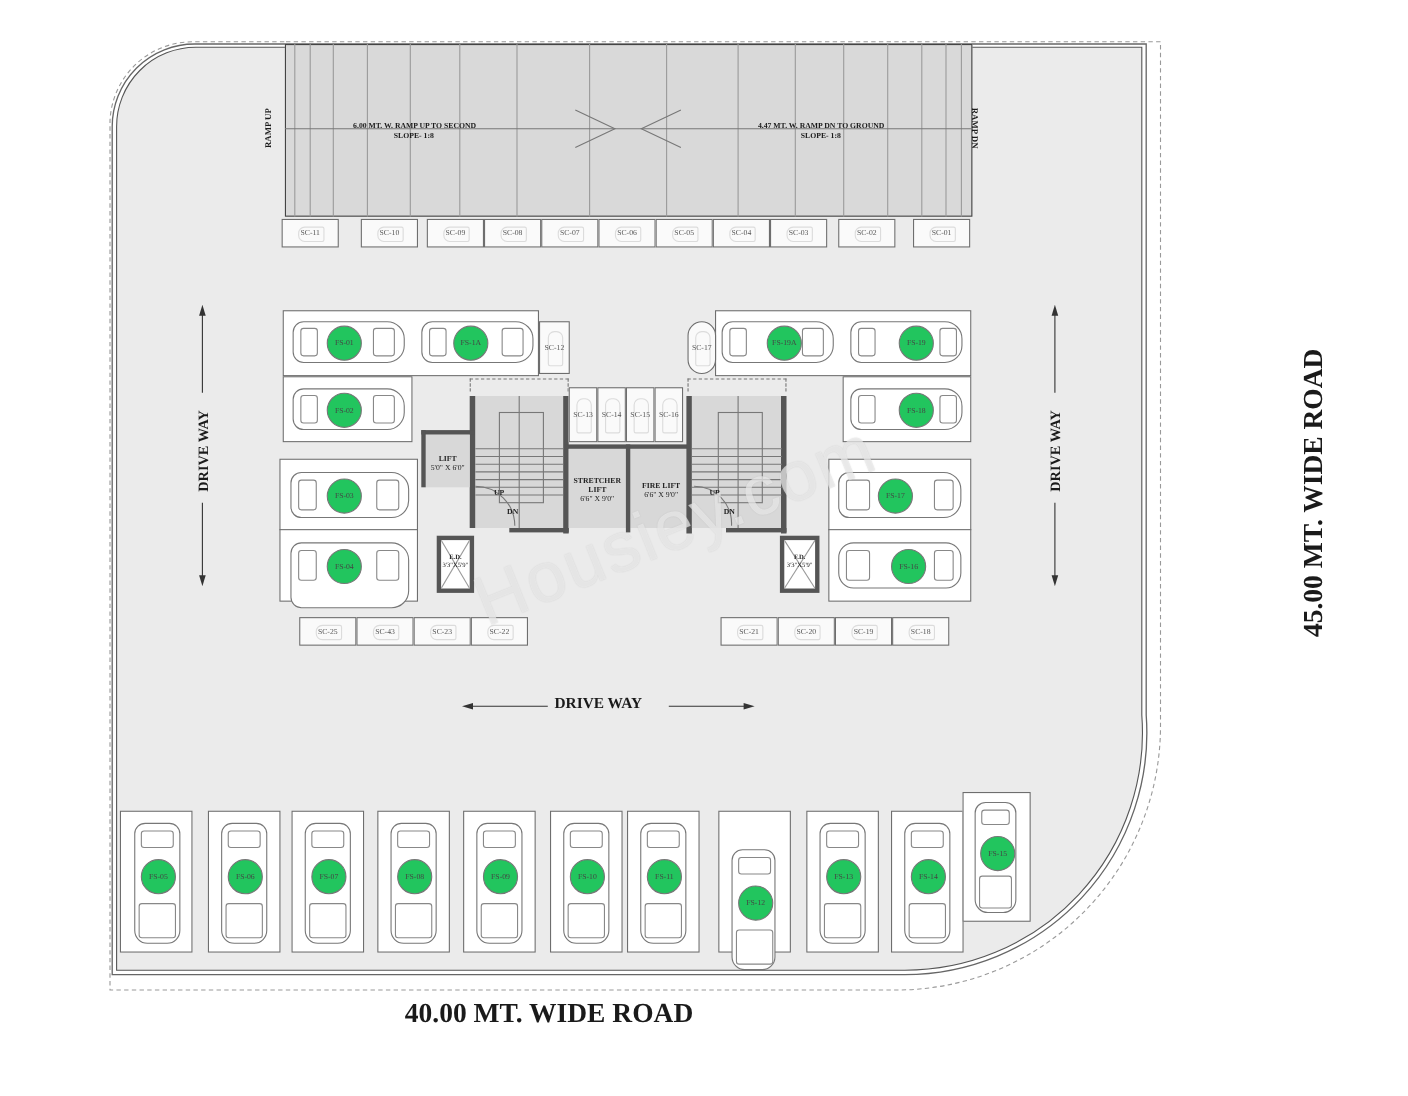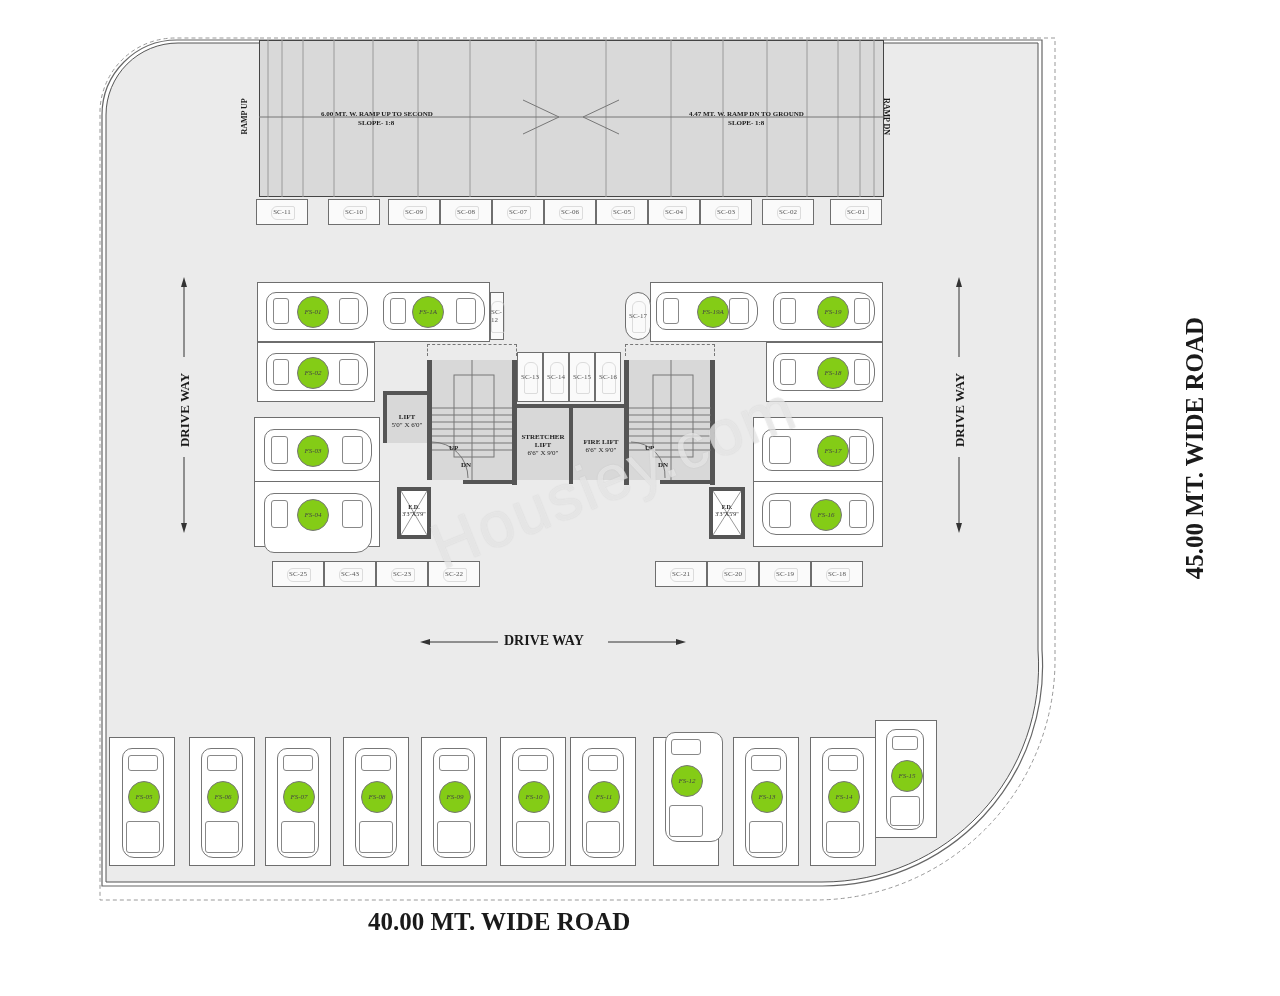--- a/index.html
+++ b/index.html
@@ -10,21 +10,21 @@
   .tiny { font-size:7px; font-weight:normal; color:#555; }
   .slot { position:absolute; box-sizing:border-box; border:1px solid #6e6e6e; background:#ffffff; }
   .scooter-slot { position:absolute; box-sizing:border-box; border:1px solid #6e6e6e; background:#fafafa; display:flex; align-items:center; justify-content:center; font-size:7px; color:#555; font-family:"Liberation Serif",serif; }
   .scooter-slot .sc-glyph { position:absolute; left:50%; top:50%; width:22px; height:12px; margin:-6px 0 0 -11px; border:1px solid #cfcfcf; border-radius:6px 2px 2px 6px; opacity:.7; }
   .scooter-slot.v .sc-glyph { width:12px; height:30px; margin:-15px 0 0 -6px; border-radius:6px 6px 2px 2px; }
   .scooter-slot span { position:relative; z-index:1; }
   .car { position:absolute; box-sizing:border-box; border:1.2px solid #777; background:#fff; }
   .car-h { border-radius:10px 16px 16px 10px; }
   .car-v { border-radius:10px 10px 12px 12px; }
   .car .win1, .car .win2 { position:absolute; box-sizing:border-box; border:1px solid #888; }
-  .car .badge { position:absolute; width:30px; height:30px; border:1px solid #777; border-radius:50%; background:#84cc16; display:flex; align-items:center; justify-content:center; font-size:7px; color:#444; font-family:"Liberation Serif",serif;font-style:italic; }
+  .car .badge { position:absolute; width:30px; height:30px; border:1px solid #777; border-radius:50%; background:#22c55e; display:flex; align-items:center; justify-content:center; font-size:7px; color:#444; font-family:"Liberation Serif",serif; }
   .room { position:absolute; box-sizing:border-box; background:#d8d8d8; }
   .wall { position:absolute; background:#555; }
   .room-lbl { position:absolute; text-align:center; font-family:"Liberation Serif",serif; font-size:7px; font-weight:bold; color:#222; line-height:8px; }
 </style>
 </head>
 <body>
 
 <div id="plan">
 
   <svg class="abs" style="left:0;top:0" width="1280" height="996">
@@ -183,29 +183,29 @@
     <div class="badge" style="left:43px;top:3px;">FS-19</div>
   </div>
   <div class="car car-h" style="left:773px;top:353px;width:102px;height:38px;">
     <div class="win1" style="left:6px;top:5px;width:16px;height:26px;border-radius:3px;"></div>
     <div class="win2" style="left:80px;top:5px;width:16px;height:26px;border-radius:3px;"></div>
     <div class="badge" style="left:43px;top:3px;">FS-18</div>
   </div>
   <div class="car car-h" style="left:762px;top:429px;width:112px;height:42px;">
     <div class="win1" style="left:6px;top:6px;width:22px;height:28px;border-radius:3px;"></div>
     <div class="win2" style="left:86px;top:6px;width:18px;height:28px;border-radius:3px;"></div>
-    <div class="badge" style="left:54px;top:5px;">FS-17</div>
+    <div class="badge" style="left:35px;top:5px;">FS-17</div>
   </div>
   <div class="car car-h" style="left:762px;top:493px;width:112px;height:42px;border-radius:14px;">
     <div class="win1" style="left:6px;top:6px;width:22px;height:28px;border-radius:3px;"></div>
     <div class="win2" style="left:86px;top:6px;width:18px;height:28px;border-radius:3px;"></div>
     <div class="badge" style="left:47px;top:5px;">FS-16</div>
   </div>
 
-  <div class="scooter-slot v" style="left:490px;top:292px;width:14px;height:48px;">
+  <div class="scooter-slot v" style="left:490px;top:292px;width:28px;height:48px;">
       <i class="sc-glyph"></i>
       <span>SC-12</span>
     </div>
   <div class="scooter-slot v" style="left:625px;top:292px;width:26px;height:48px;border-radius:13px;">
       <i class="sc-glyph"></i>
       <span>SC-17</span>
     </div>
 
   <div class="abs" style="left:427px;top:344px;width:90px;height:12px;border:1px dashed #777;border-bottom:none;"></div>
   <div class="abs" style="left:625px;top:344px;width:90px;height:12px;border:1px dashed #777;border-bottom:none;"></div>
@@ -384,21 +384,21 @@
   <div class="car car-v" style="left:512px;top:748px;width:42px;height:110px;">
     <div class="win1" style="left:5px;top:6px;width:30px;height:16px;border-radius:3px;"></div>
     <div class="win2" style="left:3px;top:72px;width:34px;height:32px;border-radius:3px;"></div>
     <div class="badge" style="left:5px;top:32px;">FS-10</div>
   </div>
   <div class="car car-v" style="left:582px;top:748px;width:42px;height:110px;">
     <div class="win1" style="left:5px;top:6px;width:30px;height:16px;border-radius:3px;"></div>
     <div class="win2" style="left:3px;top:72px;width:34px;height:32px;border-radius:3px;"></div>
     <div class="badge" style="left:5px;top:32px;">FS-11</div>
   </div>
-  <div class="car car-v" style="left:665px;top:732px;width:58px;height:110px;">
+  <div class="car car-v" style="left:665px;top:772px;width:40px;height:110px;">
     <div class="win1" style="left:5px;top:6px;width:30px;height:16px;border-radius:3px;"></div>
     <div class="win2" style="left:3px;top:72px;width:34px;height:32px;border-radius:3px;"></div>
     <div class="badge" style="left:5px;top:32px;">FS-12</div>
   </div>
   <div class="car car-v" style="left:745px;top:748px;width:42px;height:110px;">
     <div class="win1" style="left:5px;top:6px;width:30px;height:16px;border-radius:3px;"></div>
     <div class="win2" style="left:3px;top:72px;width:34px;height:32px;border-radius:3px;"></div>
     <div class="badge" style="left:5px;top:32px;">FS-13</div>
   </div>
   <div class="car car-v" style="left:822px;top:748px;width:42px;height:110px;">

